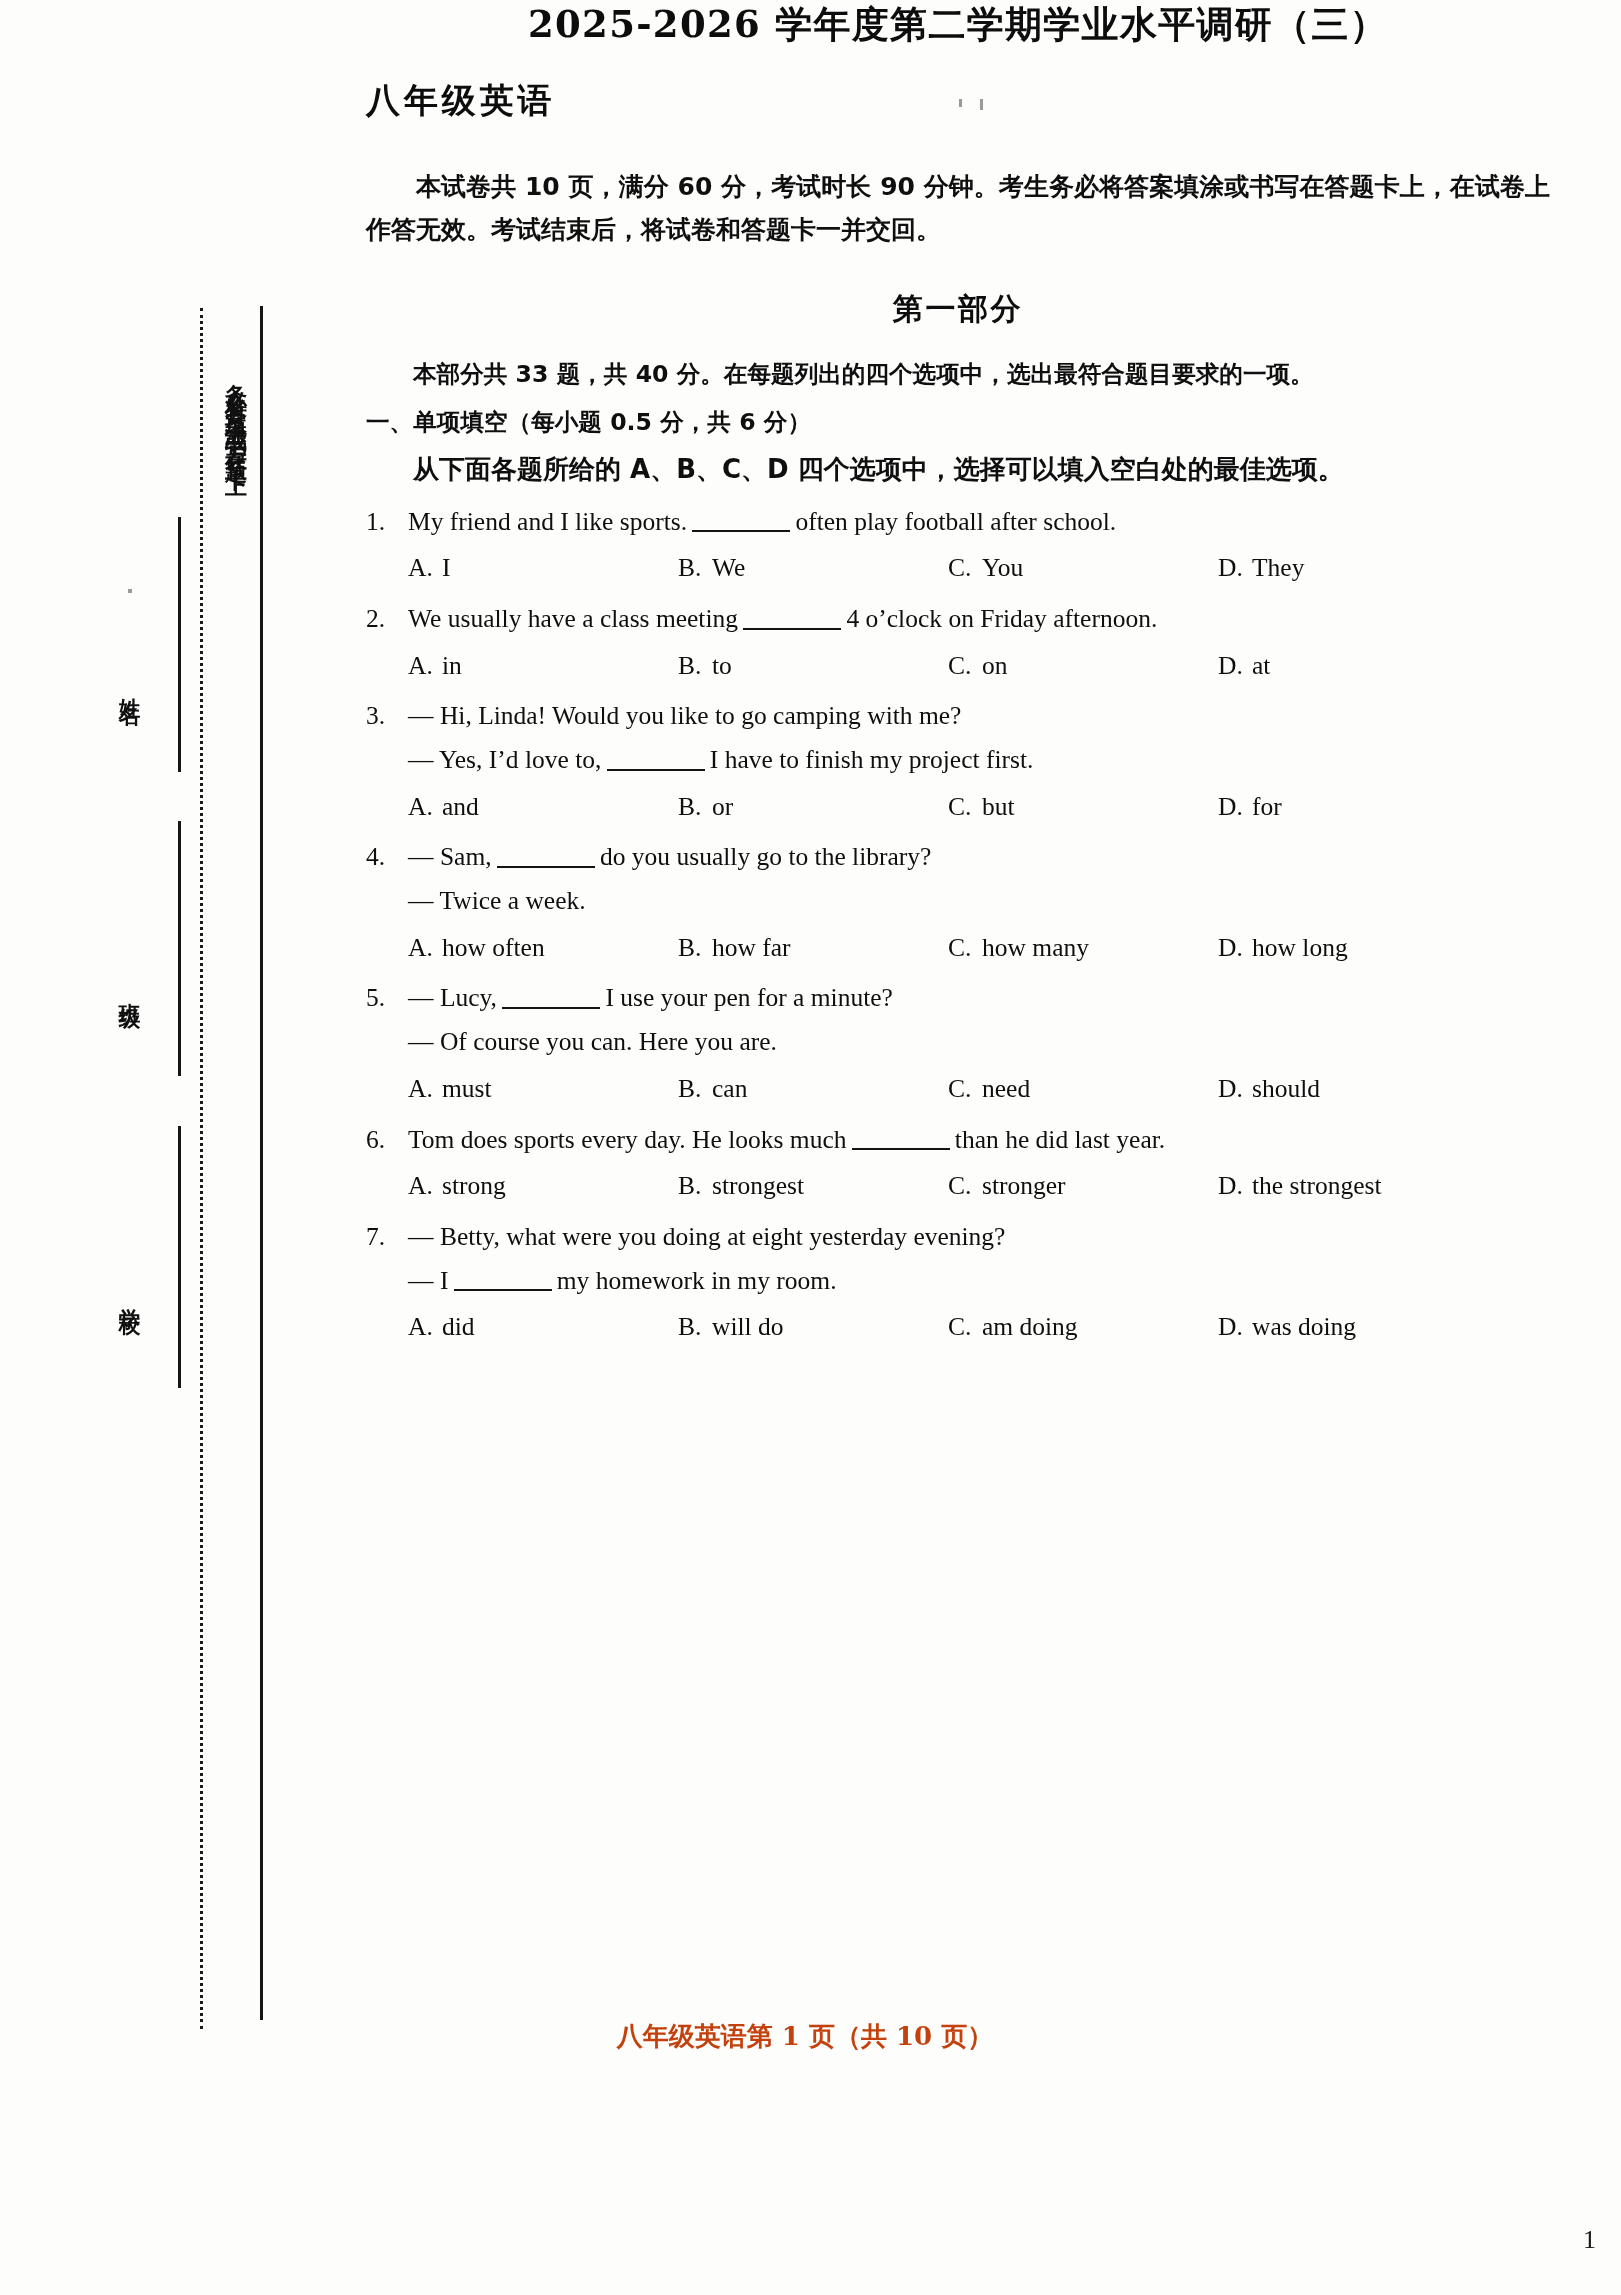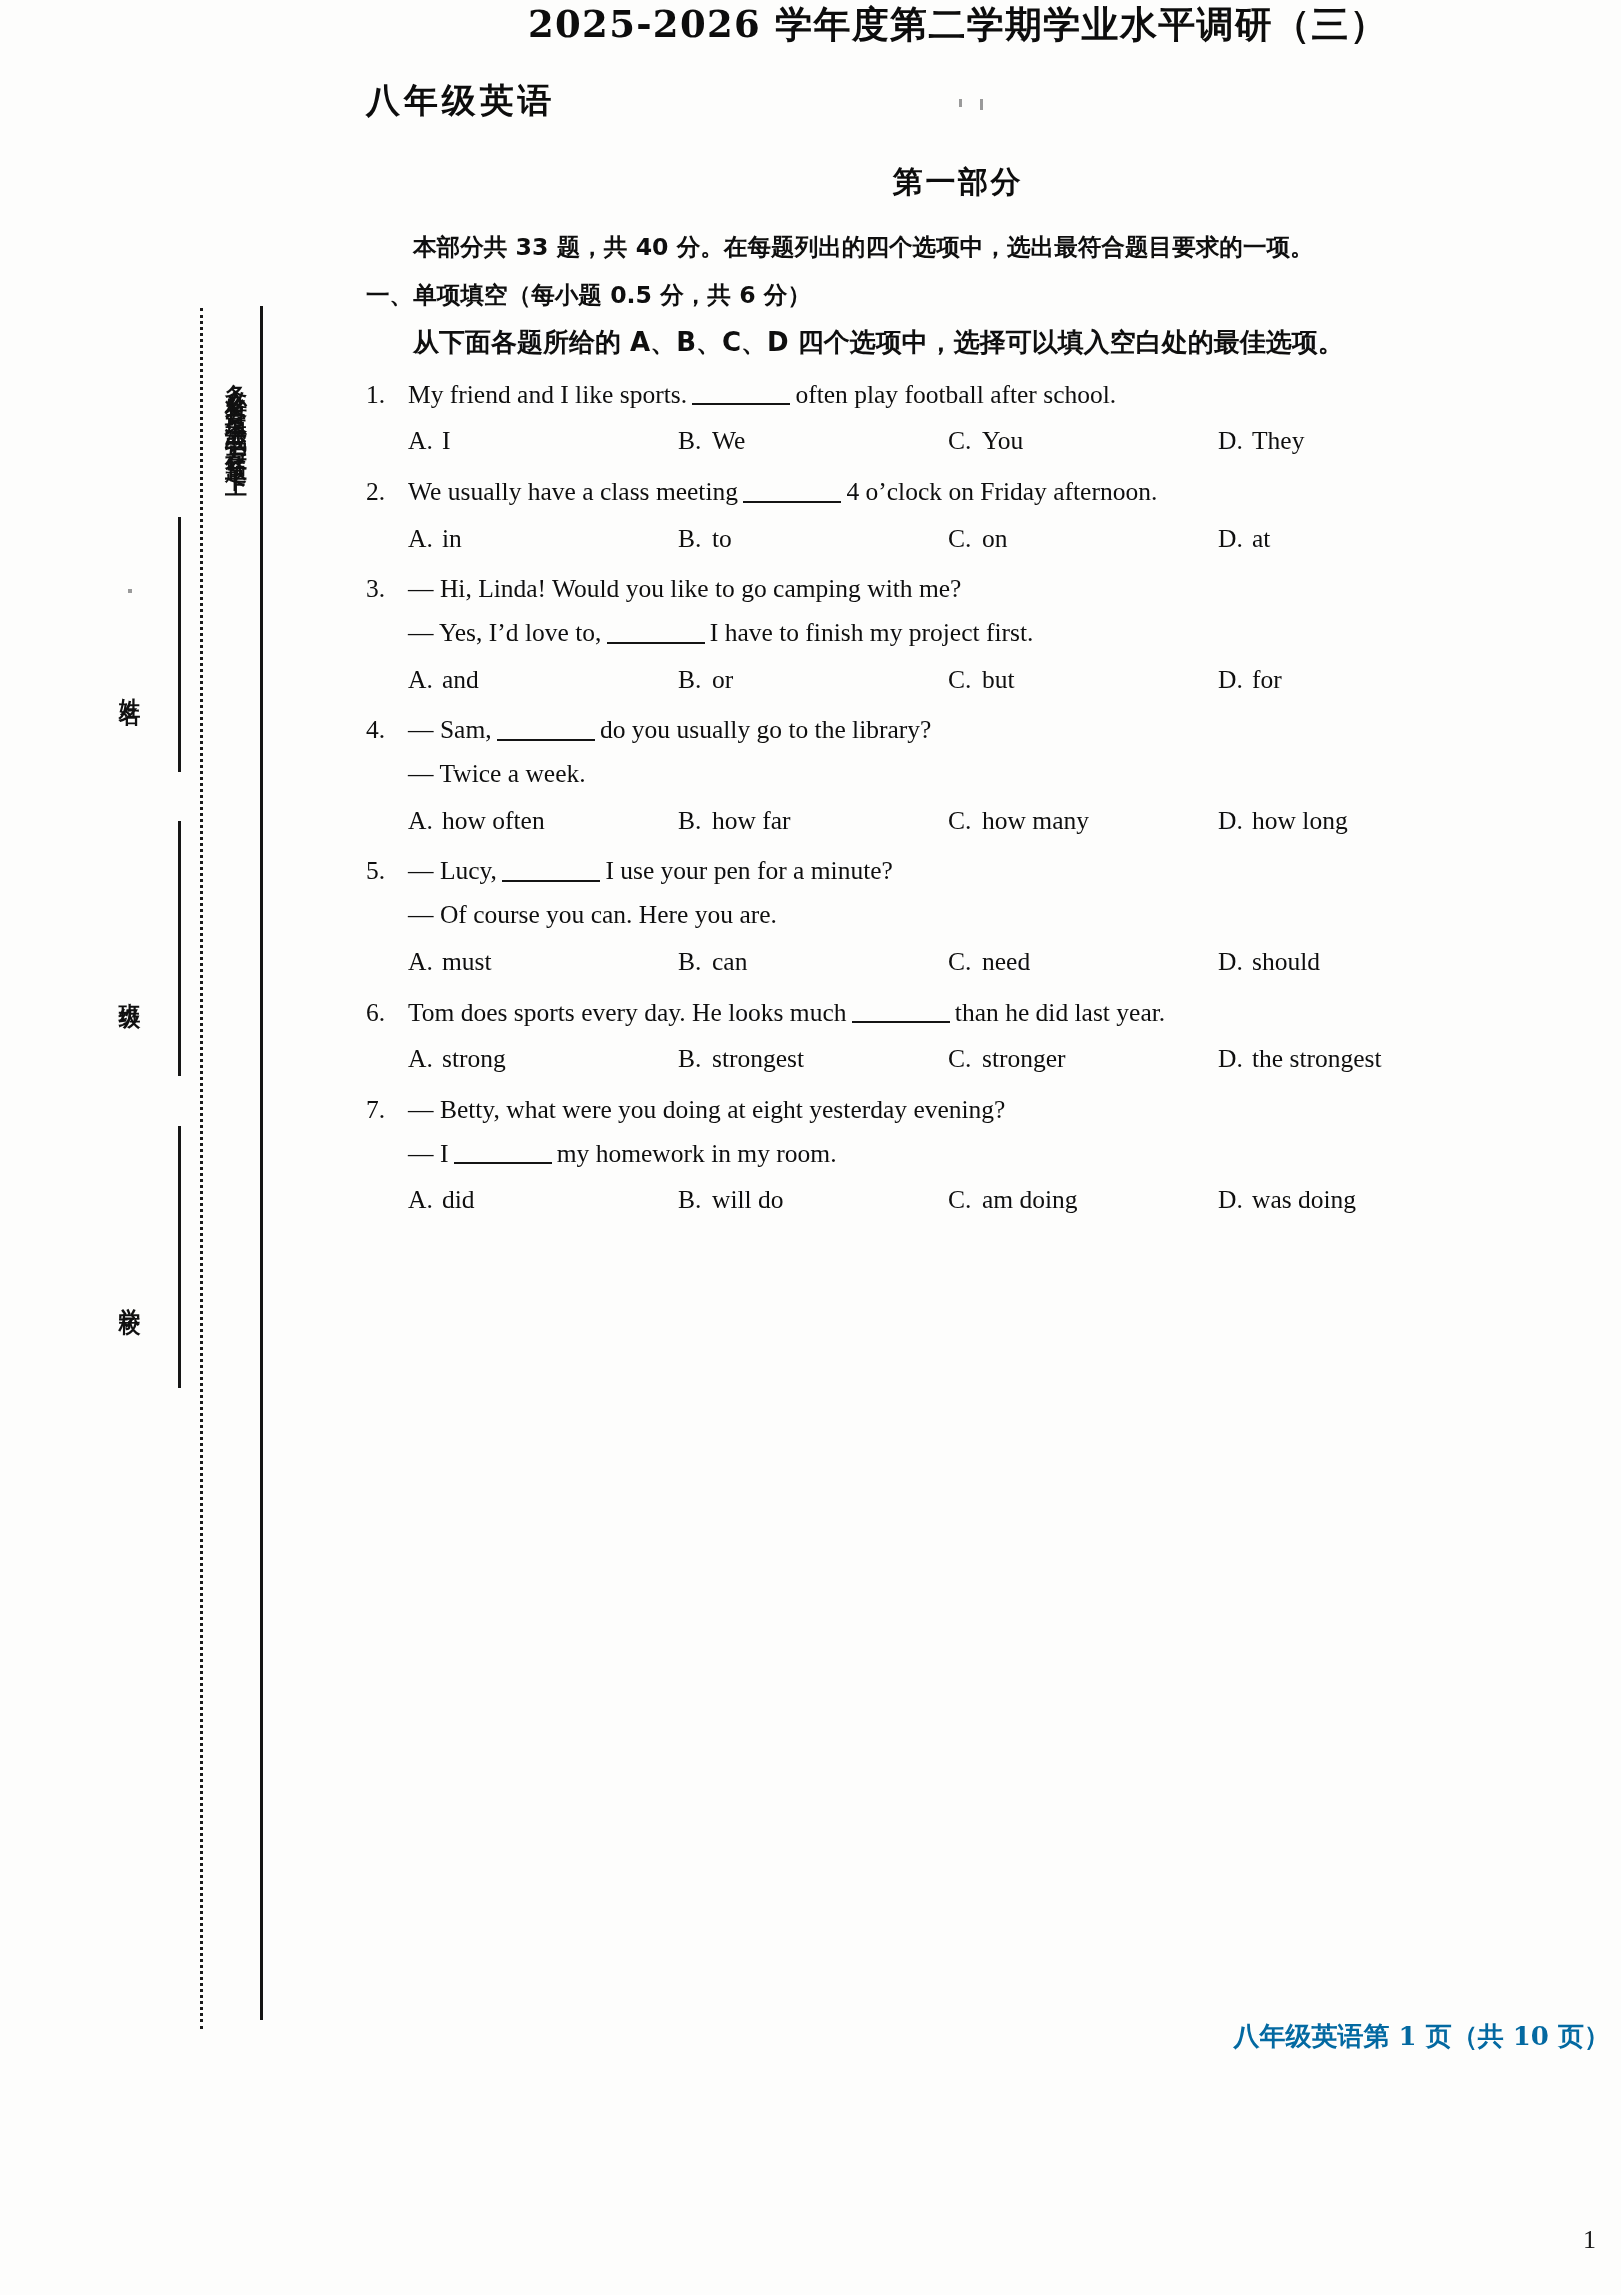--- a/index.html
+++ b/index.html
@@ -198,25 +198,25 @@
     display: inline-block;
     min-width: 34px;
   }
 
   
   .footer {
     position: absolute;
     left: 0;
     right: 12px;
     top: 2019px;
-    text-align: right;
+    text-align: center;
     font-family: "DejaVu Serif", "Liberation Serif", serif;
     font-size: 26px;
     font-weight: 700;
-    color: #0369a1;
+    color: #c2410c;
   }
   .corner-page {
     position: absolute;
     right: 26px;
     top: 2225px;
     font-family: "Liberation Serif", "DejaVu Serif", serif;
     font-size: 26px;
     color: #1a1a1a;
   }
   .speck {
@@ -253,20 +253,21 @@
       <div class="info-rule" style="top:0px;height:262px;"></div>
     </div>
   </div>
 
   <div class="doc">
 
     <div class="title-main">2025-2026 学年度第二学期学业水平调研（三）</div>
 
     <div class="title-sub">八年级英语</div>
 
+    <div class="notice">本试卷共 10 页，满分 60 分，考试时长 90 分钟。考生务必将答案填涂或书写在答题卡上，在试卷上作答无效。考试结束后，将试卷和答题卡一并交回。</div>
 
     <div class="part-title">第一部分</div>
 
     <div class="part-desc">本部分共 33 题，共 40 分。在每题列出的四个选项中，选出最符合题目要求的一项。</div>
 
     <div class="section-head">一、单项填空（每小题 0.5 分，共 6 分）</div>
 
     <div class="section-desc">从下面各题所给的 A、B、C、D 四个选项中，选择可以填入空白处的最佳选项。</div>
 
     <div id="questions">

